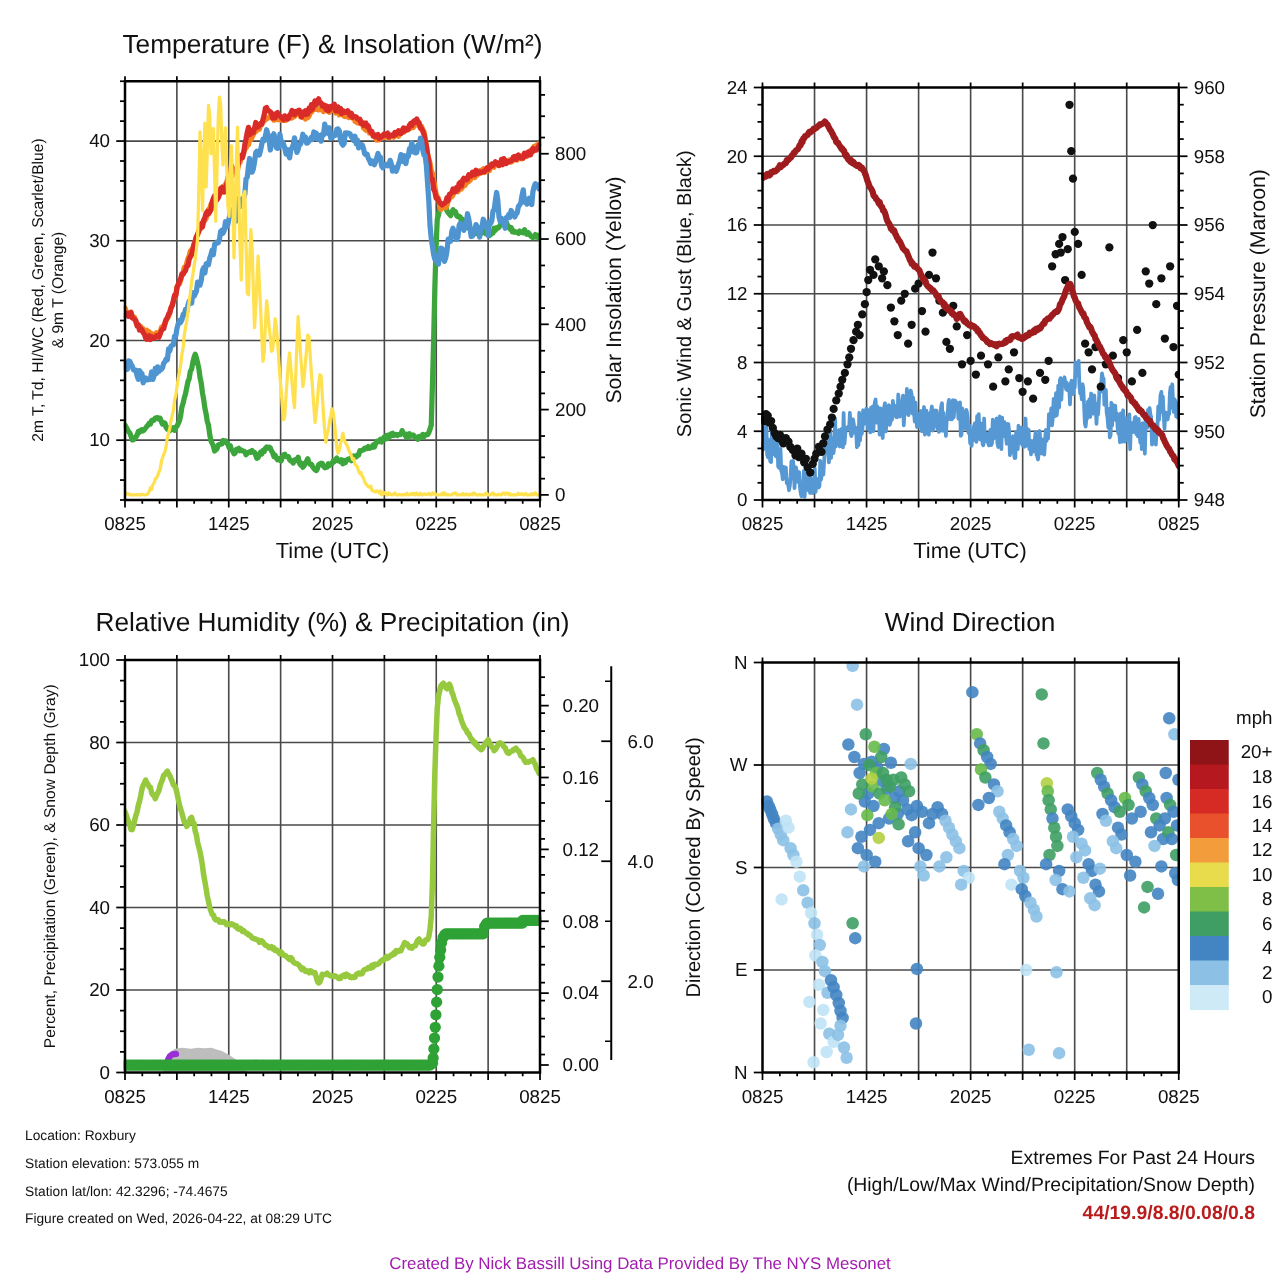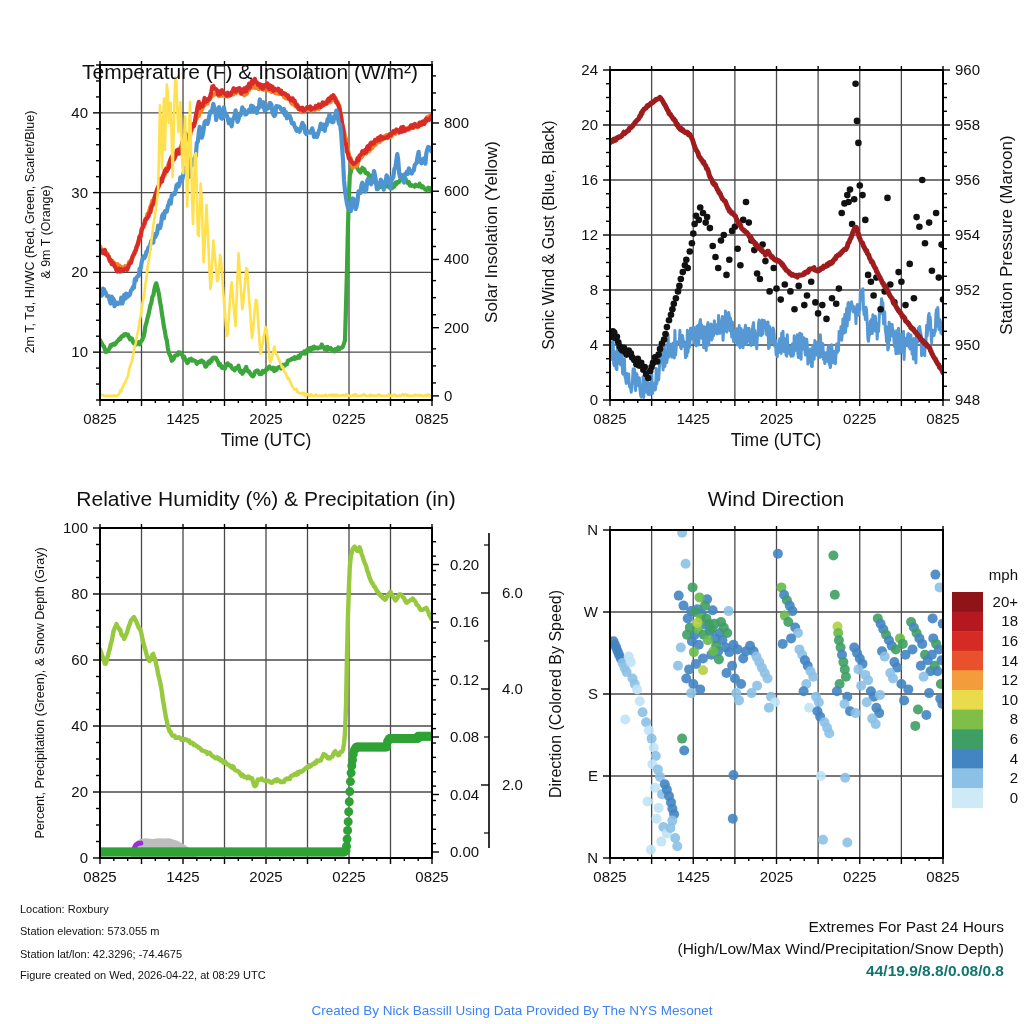--- a/index.html
+++ b/index.html
@@ -1,41 +1,41 @@
 <!DOCTYPE html>
 <html><head>
 <meta charset="utf-8">
 <style>
   html,body{margin:0;padding:0;background:#fff;}
   #page{position:relative;width:1024px;height:1024px;background:#fff;
         font-family:"Liberation Sans",sans-serif;color:#111;overflow:hidden;}
   svg{position:absolute;left:0;top:0;}
   .label{position:absolute;white-space:nowrap;color:#111;}
   .chart-title{font-size:21px;text-align:center;width:460px;}
-  .t1-title{left:20px;top:24px;margin-top:36px;}
+  .t1-title{left:36px;top:24px;}
   .t2-title{left:546px;top:24px;}
   .t3-title{left:36px;top:487px;}
   .t4-title{left:546px;top:487px;}
   .rot{transform:rotate(-90deg);transform-origin:center center;text-align:center;width:420px;height:18px;line-height:18px;}
   .y1a{font-size:12.5px;left:-180px;top:223px;}
   .y1b{font-size:12.5px;left:-164px;top:223px;}
   .y1r{font-size:17px;left:282px;top:223px;}
   .y2l{font-size:16px;left:339px;top:226px;}
   .y2r{font-size:17px;left:797px;top:226px;}
   .y3l{font-size:12.5px;left:-170px;top:684px;}
   .y4l{font-size:16px;left:346px;top:685px;}
   .xlab{font-size:17.5px;text-align:center;width:200px;}
   .x1{left:166px;top:430px;}
   .x2{left:676px;top:430px;}
   .mph{font-size:15px;left:960px;top:566px;width:58px;text-align:right;}
   .foot{font-size:11px;left:20px;}
   .f0{top:903px;}.f1{top:925px;}.f2{top:920px;margin-top:28px;}.f3{top:969px;}.f4{top:991px;}
   .ext{font-size:15.5px;text-align:right;width:480px;left:524px;}
-  .e0{top:918px;}.e1{top:940px;}.e2{top:962px;font-weight:bold;color:#0f766e;}.e3{top:984px;}
-  .credit{font-size:13.5px;color:#3b82f6;text-align:center;width:1024px;left:0;top:1003px;}
+  .e0{top:918px;}.e1{top:940px;}.e2{top:962px;font-weight:bold;color:#b91c1c;}.e3{top:984px;}
+  .credit{font-size:13.5px;color:#a21caf;text-align:center;width:1024px;left:0;top:1003px;}
 </style>
 </head>
 <body>
 <div id="page">
 
 <svg id="plots" width="1024" height="1024">
       <g>
         <clipPath id="clip0">
           <rect x="99" y="64" width="334" height="337"></rect>
         </clipPath>

